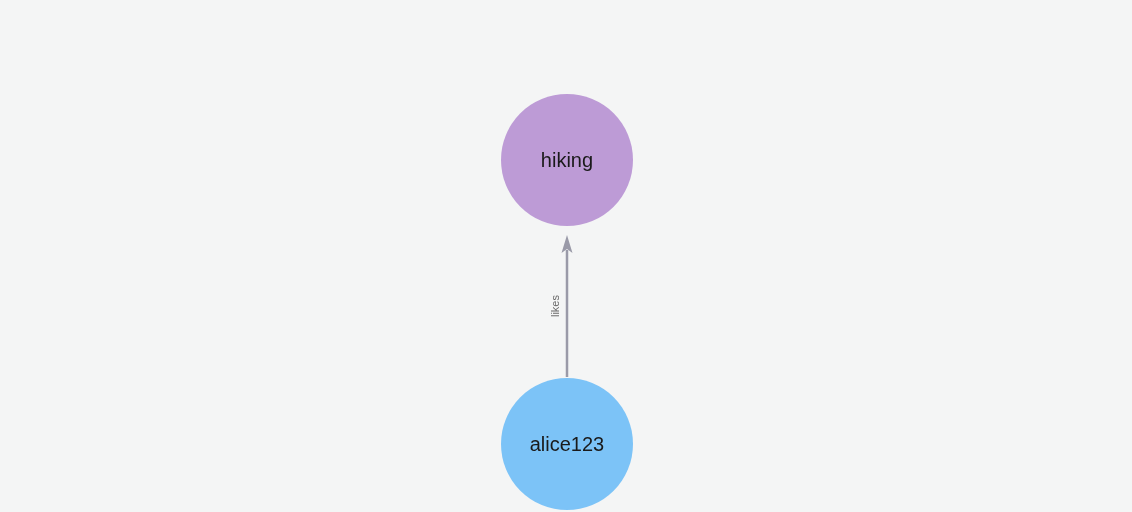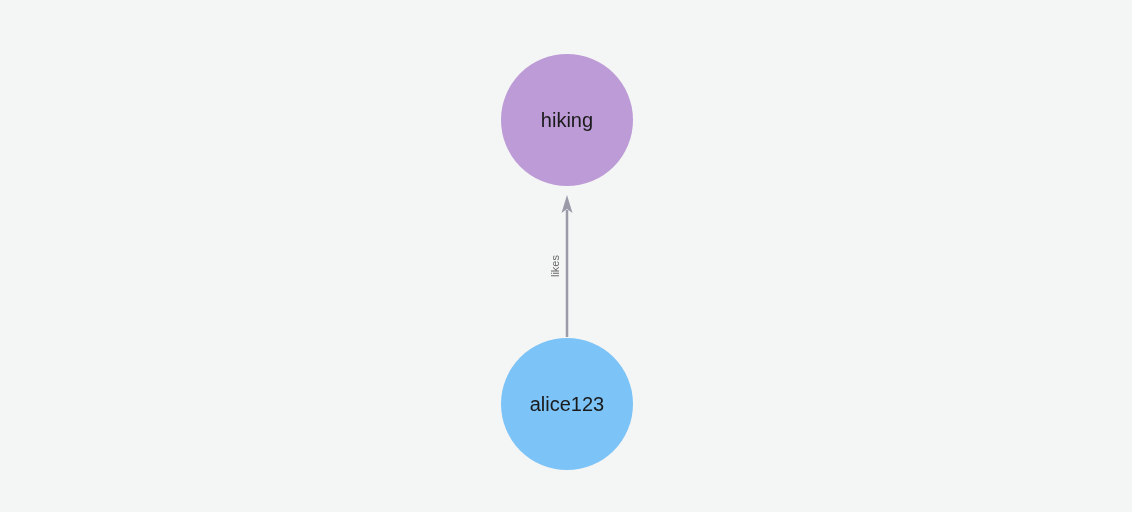--- a/index.html
+++ b/index.html
@@ -12,20 +12,21 @@
     height: 512px;
     background: #f4f5f5;
     font-family: "Liberation Sans", sans-serif;
     overflow: hidden;
   }
   #graph-canvas {
     position: relative;
     width: 1132px;
     height: 380px;
     background: #f4f5f5;
+    margin-top: 40px;
   }
   #graph-svg {
     position: absolute;
     top: 0;
     left: 0;
     width: 1132px;
     height: 512px;
     display: block;
   }
   .node-circle {

